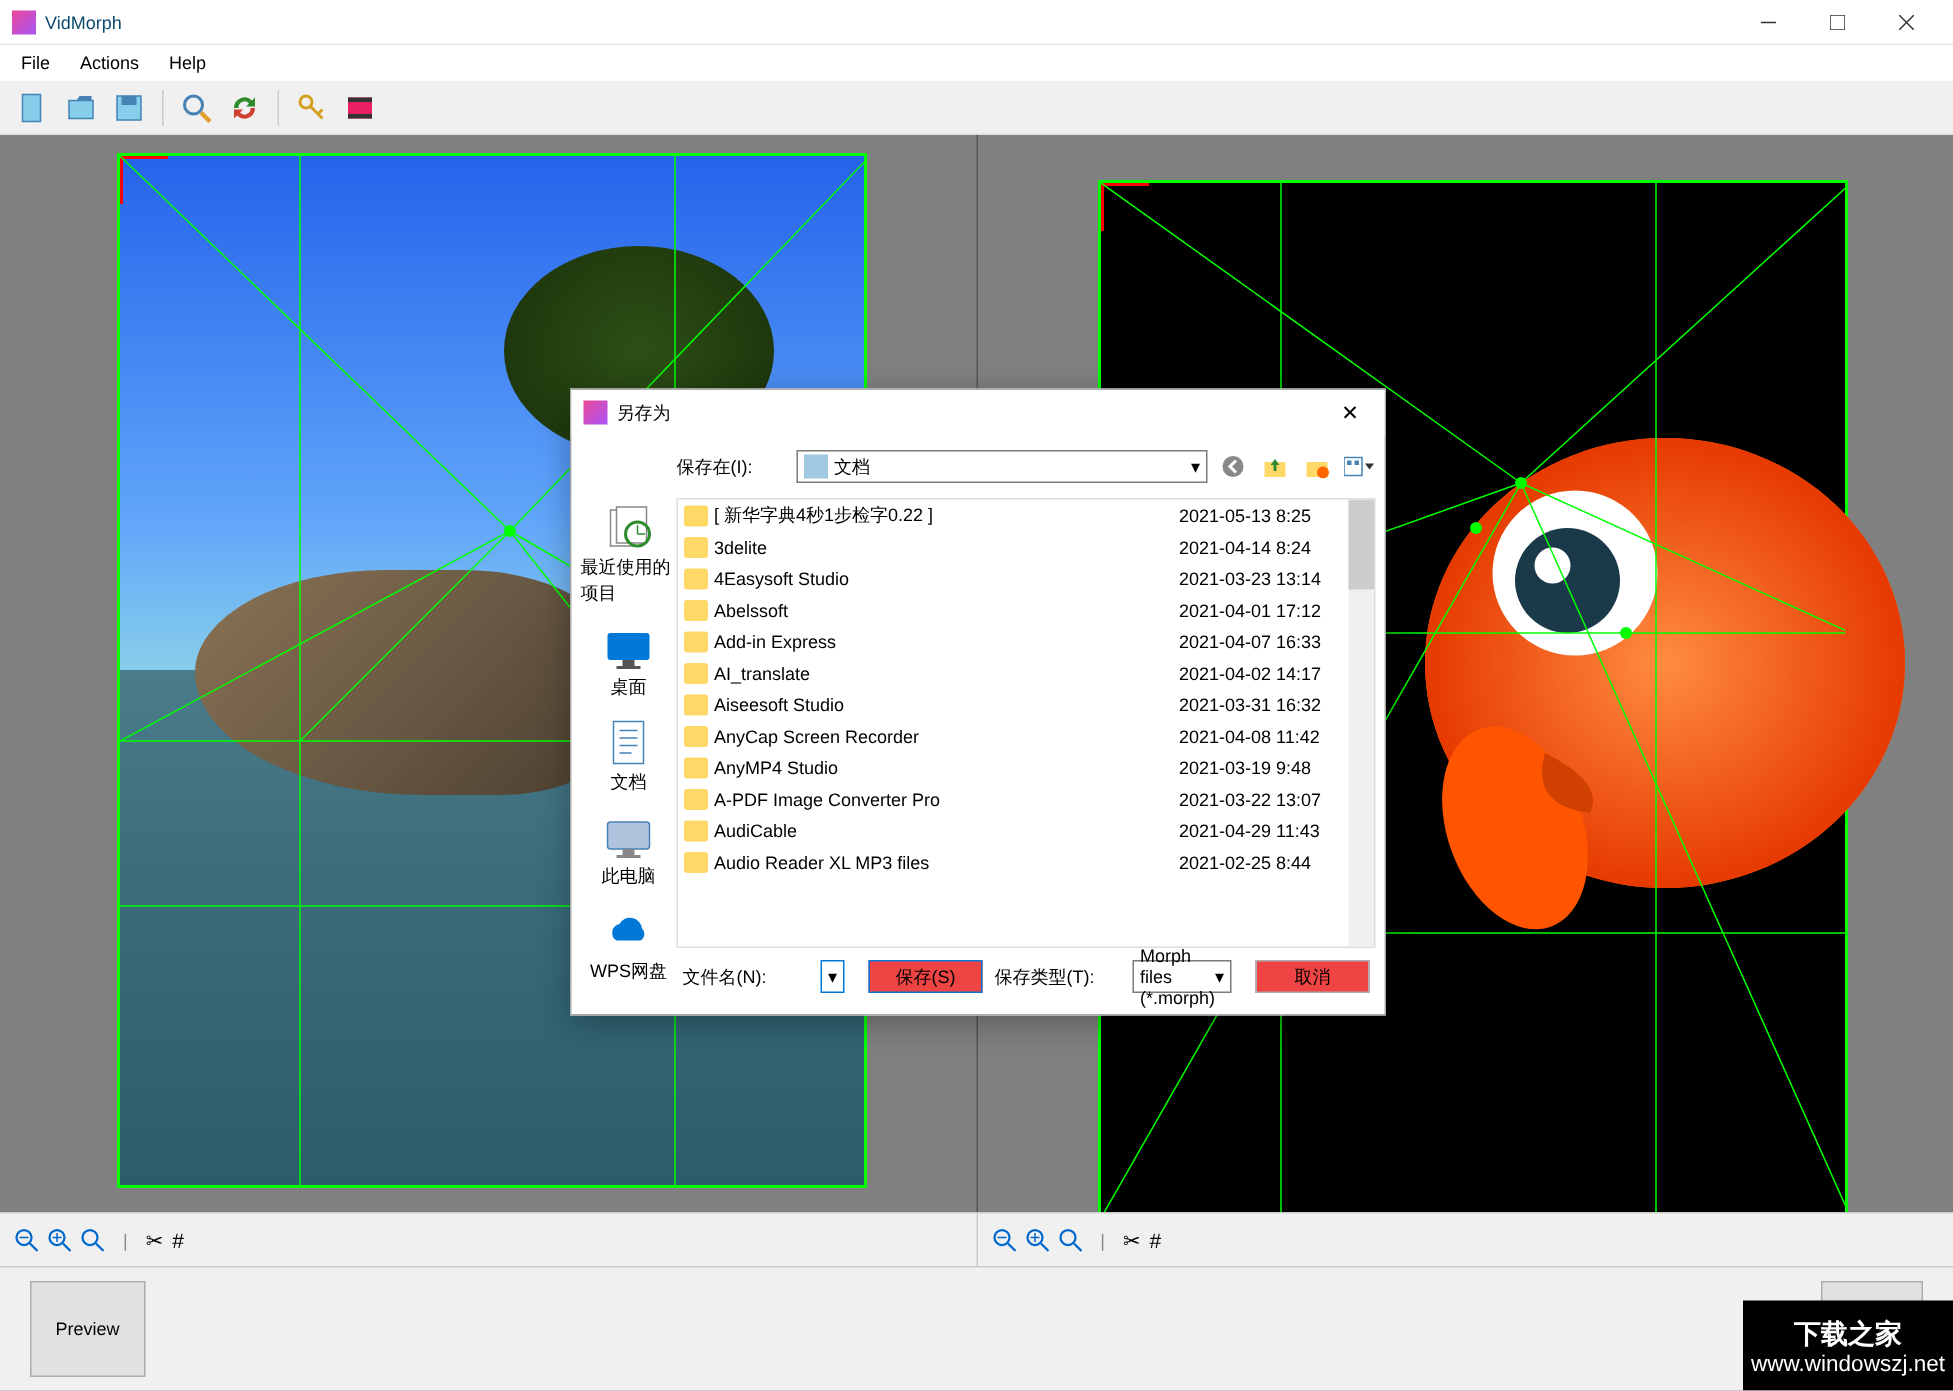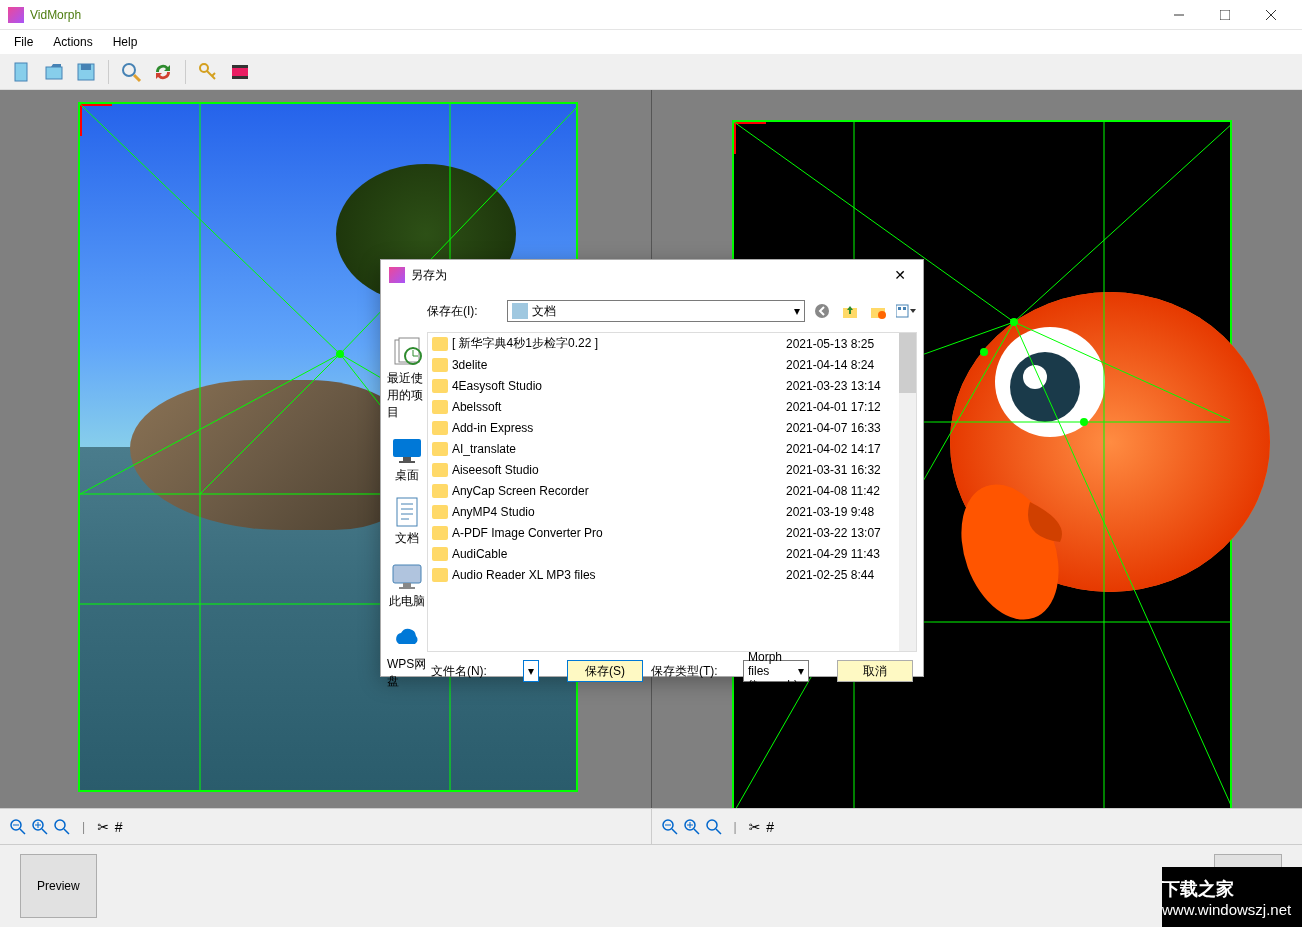--- a/index.html
+++ b/index.html
@@ -1,19 +1,19 @@
 <!DOCTYPE html>
 <html><head>
 <meta charset="utf-8">
 <style>
 *{box-sizing:border-box;margin:0;padding:0;font-family:"Microsoft YaHei",Tahoma,sans-serif;font-size:12px}
 body{width:1302px;height:927px;background:#fff;position:relative;overflow:hidden}
 .titlebar{height:30px;background:#fff;border-bottom:1px solid #e5e5e5;display:flex;align-items:center;padding:0 8px}
 .titlebar .app-icon{width:16px;height:16px;background:linear-gradient(135deg,#ec4899,#a855f7);margin-right:6px}
-.titlebar .title{flex:1;color:#4d7c0f}
+.titlebar .title{flex:1;color:#0c4a6e}
 .win-btns{display:flex;gap:0}
 .win-btn{width:46px;height:30px;display:flex;align-items:center;justify-content:center;color:#333}
 .menubar{height:24px;display:flex;align-items:center;padding:0 4px;background:#fff}
 .menu-item{padding:2px 10px;cursor:default}
 .toolbar{height:36px;background:#f0f0f0;display:flex;align-items:center;gap:4px;padding:0 8px;border-bottom:1px solid #ddd}
 .tool-btn{width:28px;height:28px;display:flex;align-items:center;justify-content:center;cursor:pointer}
 .tool-sep{width:1px;height:24px;background:#ccc;margin:0 4px}
 .workspace{height:718px;display:flex;background:#808080}
 .pane{flex:1;position:relative;display:flex;flex-direction:column}
 .pane-canvas{flex:1;position:relative;overflow:hidden}
@@ -44,24 +44,24 @@
 .list-rows{flex:1;overflow-y:auto;position:relative}
 .file-row{height:21px;display:flex;align-items:center;cursor:default}
 .folder-ico{width:16px;height:14px;background:#ffd968;border-radius:2px;margin:0 4px;flex-shrink:0}
 .file-row .name{flex:1;overflow:hidden;text-overflow:ellipsis;white-space:nowrap}
 .file-row .date{width:130px;padding-right:8px}
 .dlg-bottom{padding:8px 4px;display:flex;flex-direction:row;gap:8px}
 .form-row{display:flex;align-items:center;gap:8px}
 .form-row label{width:84px;text-align:left}
 .form-row .combo{flex:1;height:22px;border:1px solid #0078d7;padding:0 4px;font-family:monospace;display:flex;align-items:center;background:#fff}
 .form-row .combo.gray{border-color:#7a7a7a}
-.form-row .dbtn{width:76px;height:22px;border:1px solid #adadad;background:#fef9c3;cursor:pointer;margin-left:20px;text-align:center}
+.form-row .dbtn{width:76px;height:22px;border:1px solid #adadad;background:#ef4444;cursor:pointer;margin-left:8px;text-align:center}
 .scroll-track{position:absolute;right:0;top:0;bottom:0;width:17px;background:#f0f0f0}
 .scroll-thumb{position:absolute;right:0;top:0;width:17px;height:60px;background:#cdcdcd}
-.watermark{position:absolute;right:0;bottom:0;width:140px;height:60px;background:#000;color:#fff;display:flex;flex-direction:column;justify-content:center;font-size:14px;z-index:100}
+.watermark{position:absolute;right:0;bottom:0;width:140px;height:60px;background:#000;color:#fff;display:flex;flex-direction:column;align-items:center;justify-content:center;font-size:14px;z-index:100}
 .watermark .t1{font-size:18px;font-weight:bold}
 .watermark .t2{font-size:15px}
 .zoom-ico{width:16px;height:16px;color:#0066cc;cursor:pointer}
 svg{display:block}
 .fish{position:absolute;right:-40px;top:120px;width:380px;height:400px}
 .rock{position:absolute;left:50px;bottom:260px;width:280px;height:150px;background:linear-gradient(135deg,#8b7355,#6b5a45,#4a3f2f);border-radius:50% 40% 30% 60%}
 .tree{position:absolute;right:60px;top:60px;width:180px;height:220px}
 .tree-crown{width:180px;height:140px;background:radial-gradient(circle,#2d5016,#1a3009);border-radius:50%}
 .tree-trunk{width:14px;height:90px;background:#3a2a1a;margin:0 auto}
 </style>

